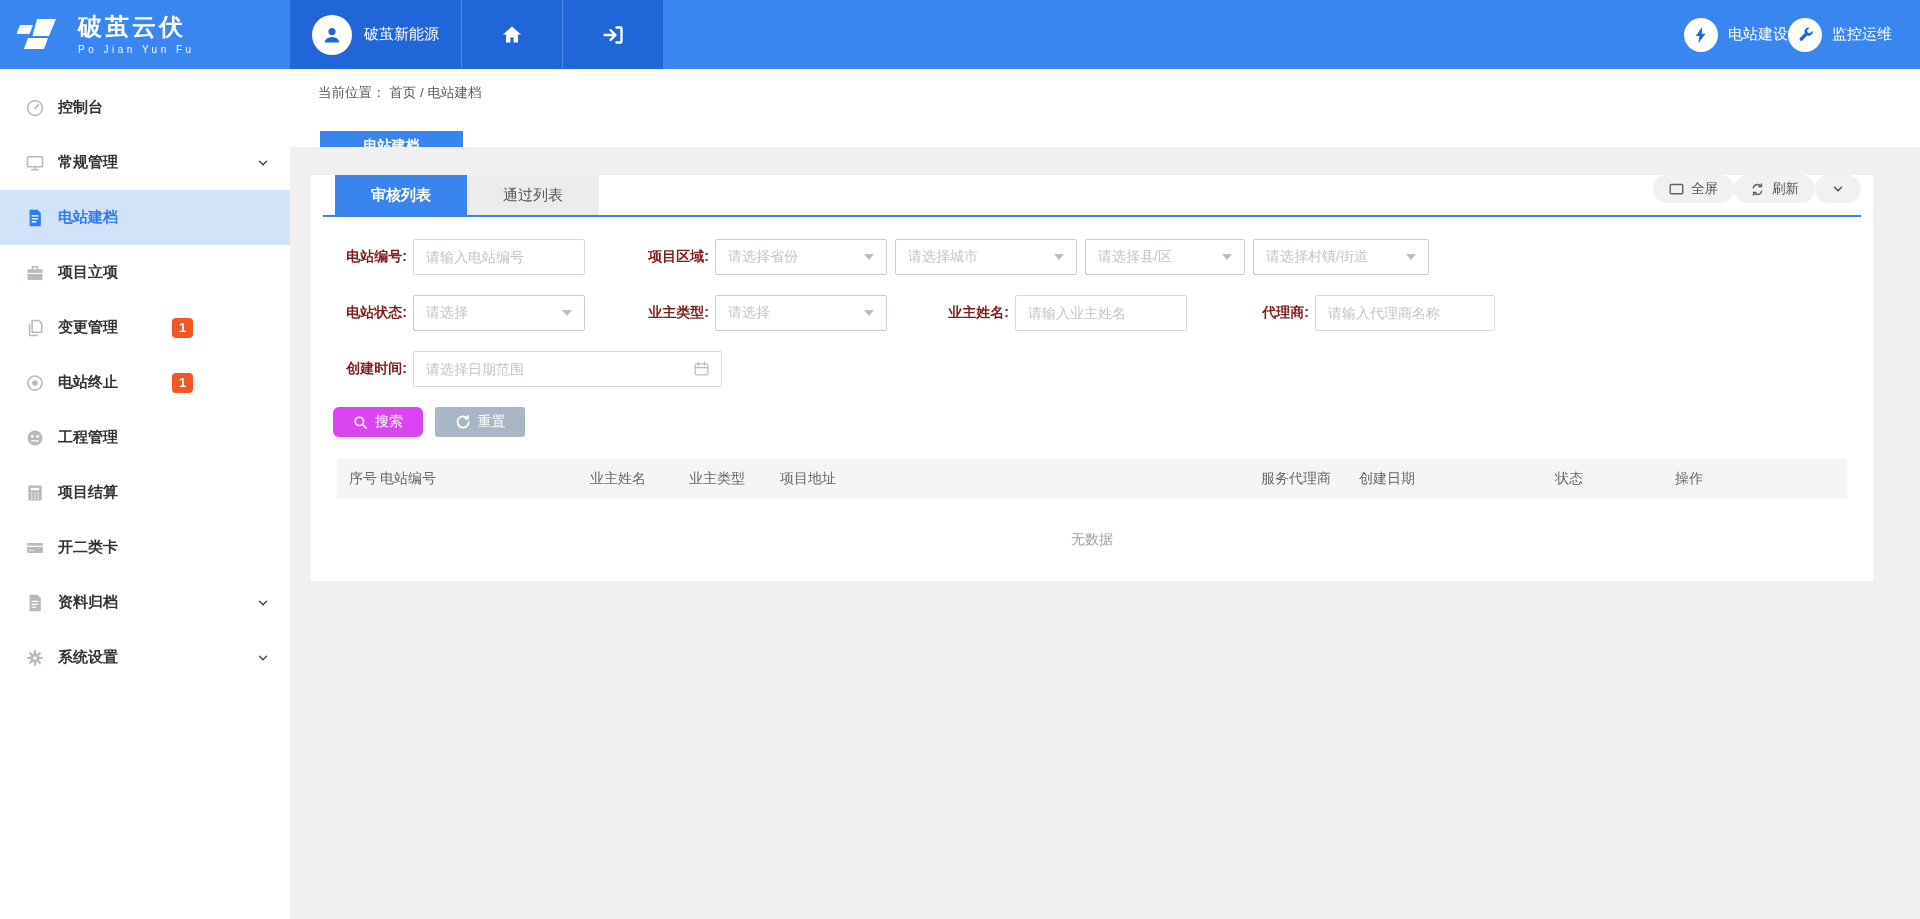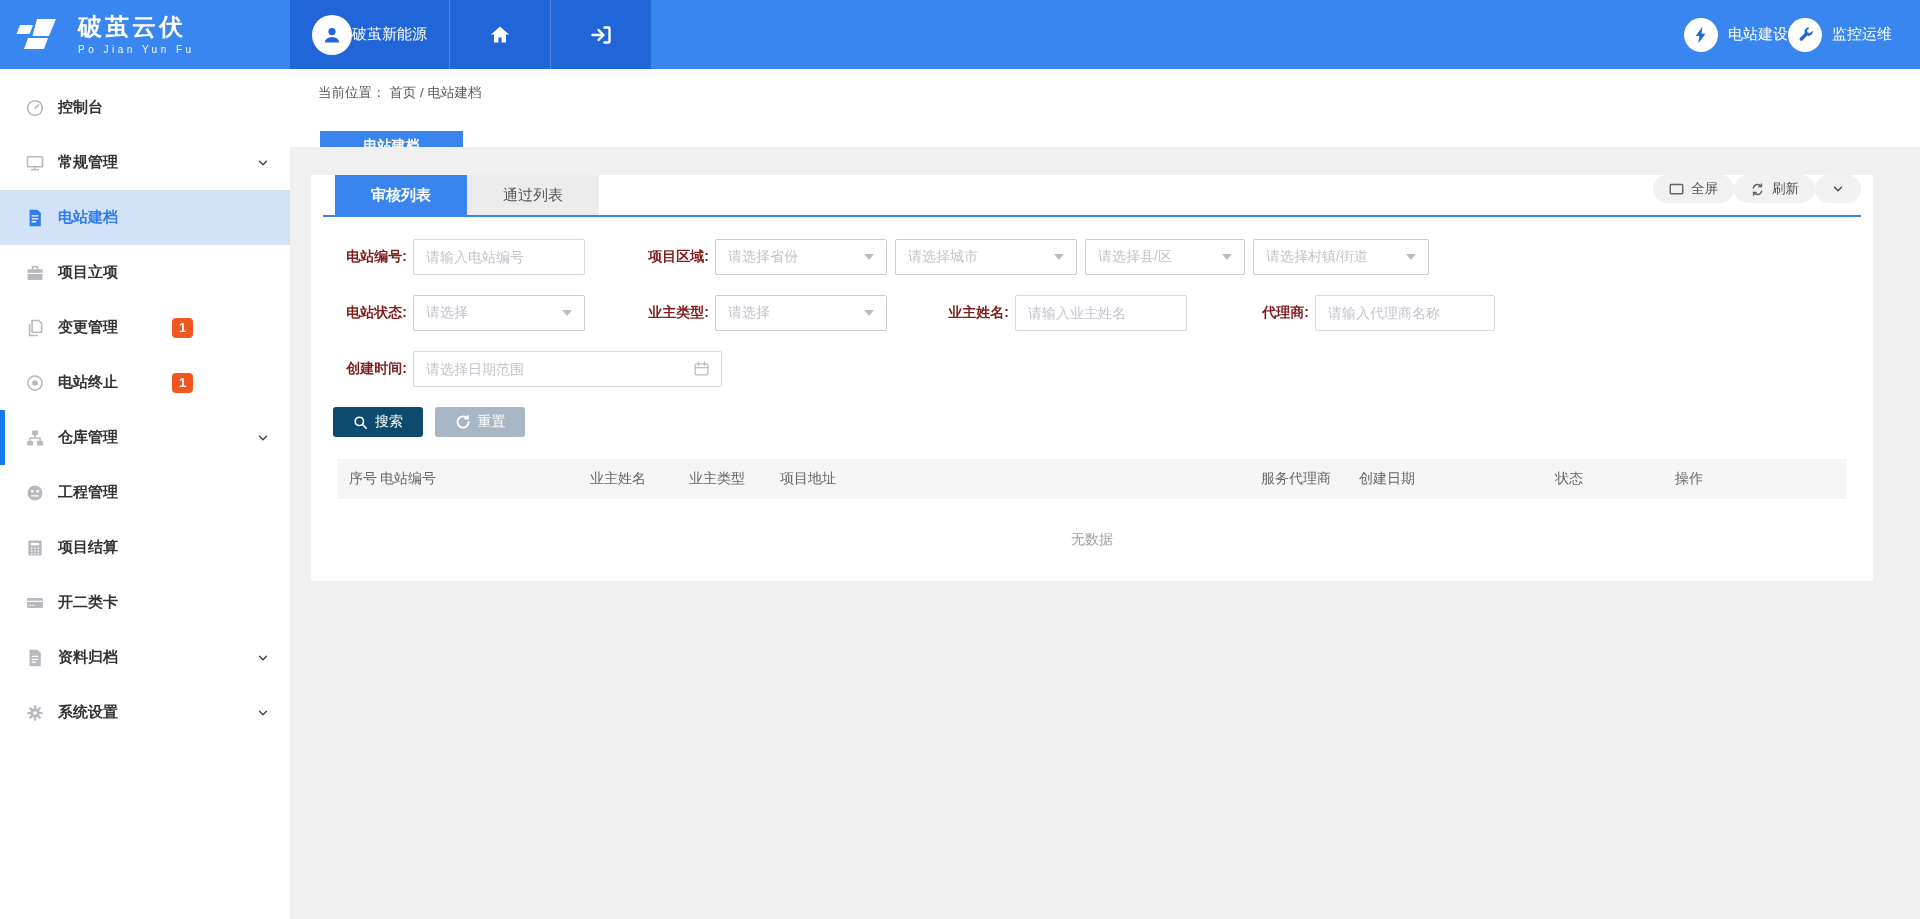--- a/index.html
+++ b/index.html
@@ -11,21 +11,21 @@
   
   .header { position:absolute; top:0; left:0; width:1920px; height:69px;
     background:#3a86f0; display:flex; align-items:stretch; color:#fff; z-index:10; }
   .brand { width:290px; display:flex; align-items:center; padding-left:16px; gap:16px; }
   .brand-mark { flex:none; }
   .brand-title { font-size:24px; font-weight:bold; letter-spacing:3px; line-height:1.1; }
   .brand-sub { font-size:10px; letter-spacing:3.5px; margin-top:3px; opacity:.95; }
   .hdark { display:flex; background:#2166d9; }
   .hcell { display:flex; align-items:center; justify-content:center; cursor:pointer; }
   .hcell + .hcell { border-left:1px solid rgba(255,255,255,.22); }
-  .hcell-user { padding:0 22px; gap:0; font-size:15px; }
+  .hcell-user { padding:0 22px; gap:12px; font-size:15px; }
   .hcell-home, .hcell-login { width:101px; }
   .avatar { width:40px; height:40px; border-radius:50%; background:#fff;
     display:flex; align-items:center; justify-content:center; }
   .hspacer { flex:1; }
   .hright { display:flex; align-items:center; padding-right:28px; }
   .hritem { display:flex; align-items:center; gap:10px; font-size:15px; cursor:pointer; }
   .circle-icon { width:34px; height:34px; border-radius:50%; background:#fff;
     display:flex; align-items:center; justify-content:center; }
   
   .sidebar { position:absolute; top:69px; left:0; width:290px; height:850px;
@@ -87,21 +87,21 @@
   .rs1 { width:172px; } .rs2 { width:182px; margin-left:8px; }
   .rs3 { width:160px; margin-left:8px; } .rs4 { width:176px; margin-left:8px; }
   .datewrap { position:relative; }
   .datewrap .finput { width:309px; padding-right:42px; }
   .cal-icon { position:absolute; right:12px; top:9px; color:#b9bdc4; }
   
   .actions { padding-left:22px; margin-top:4px; display:flex; }
   .btn { height:30px; width:90px; border:none; border-radius:3px; color:#fff;
     font-size:14px; display:inline-flex; align-items:center; justify-content:center;
     gap:7px; cursor:pointer; font-family:inherit; }
-  .btn-search { background:#0c4a6e; }
+  .btn-search { background:#d946ef;border-radius:6px; }
   .btn-reset { background:#a9b6c5; margin-left:12px; }
   
   .tablewrap { margin:22px 26px 0 26px; }
   .thead { display:flex; align-items:center; height:40px; background:#f5f5f6;
     font-size:14px; color:#666; padding-left:12px; }
   .th { flex:none; white-space:nowrap; }
   .th.c0{width:31px;} .th.c1{width:210px;} .th.c2{width:99px;} .th.c3{width:91px;}
   .th.c4{width:481px;} .th.c5{width:98px;} .th.c6{width:196px;} .th.c7{width:120px;}
   .th.c8{flex:1;}
   .empty { height:82px; display:flex; align-items:center; justify-content:center;
@@ -236,36 +236,20 @@
     <span class="sicon">
       <svg width="20" height="20" viewBox="0 0 24 24">
         <circle cx="12" cy="12" r="8.5" fill="none" stroke="currentColor" stroke-width="1.9"></circle>
         <circle cx="12" cy="12" r="3.4" fill="currentColor"></circle>
       </svg>
     </span>
     <span>电站终止</span>
     <span class="sbadge">1</span>
   </div>
 
-  <div class="sitem marker">
-    <span class="sicon">
-      <svg width="20" height="20" viewBox="0 0 24 24" fill="none" stroke="currentColor" stroke-width="1.9" stroke-linejoin="round">
-        <rect x="8.5" y="3" width="7" height="5.5" fill="currentColor" stroke="none"></rect>
-        <rect x="2.5" y="15.5" width="7" height="5.5" fill="currentColor" stroke="none"></rect>
-        <rect x="14.5" y="15.5" width="7" height="5.5" fill="currentColor" stroke="none"></rect>
-        <path d="M12 8.5v3.5M6 15.5V12h12v3.5"></path>
-      </svg>
-    </span>
-    <span>仓库管理</span>
-    <span class="schev">
-      <svg width="14" height="14" viewBox="0 0 24 24" fill="none" stroke="currentColor" stroke-width="2.4" stroke-linecap="round" stroke-linejoin="round">
-          <polyline points="6 9 12 15 18 9"></polyline>
-        </svg>
-    </span>
-  </div>
 
   <div class="sitem">
     <span class="sicon">
       <svg width="20" height="20" viewBox="0 0 24 24">
         <circle cx="12" cy="12" r="9" fill="currentColor"></circle>
         <circle cx="8.8" cy="10" r="1.7" fill="#fff"></circle>
         <circle cx="15.2" cy="10" r="1.7" fill="#fff"></circle>
         <path d="M8 15.5h8" stroke="#fff" stroke-width="1.6" stroke-linecap="round"></path>
       </svg>
     </span>

